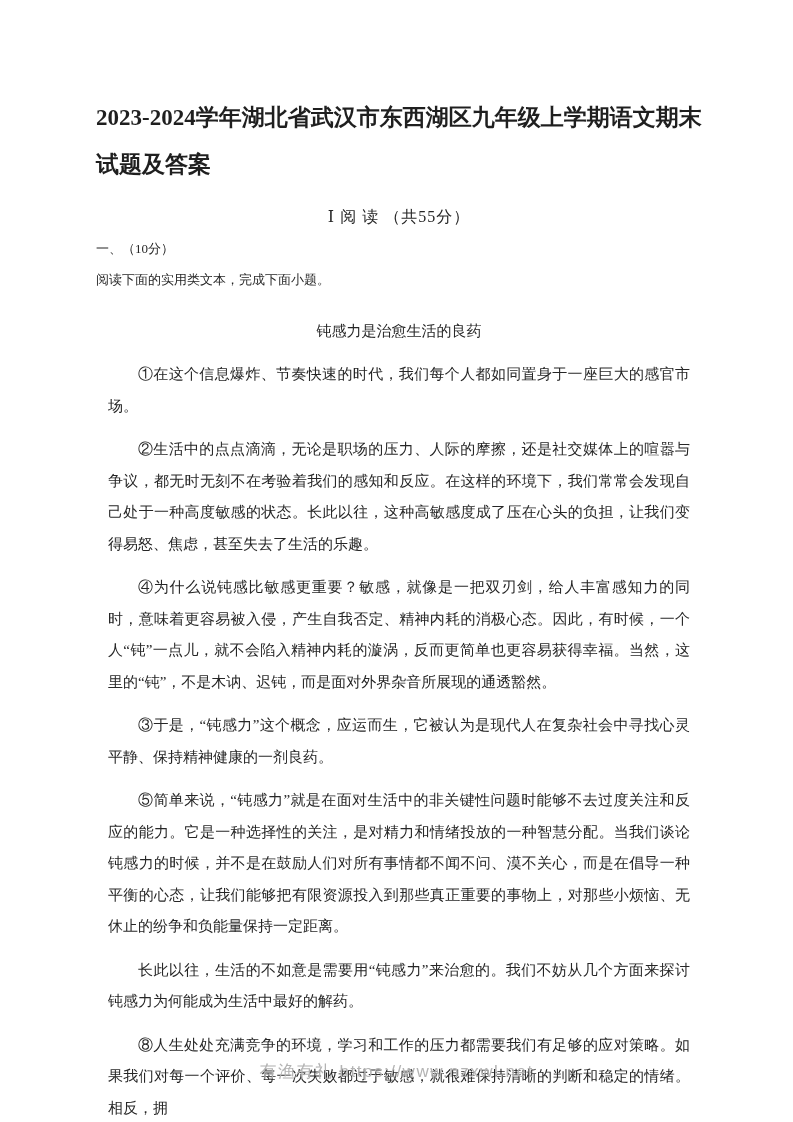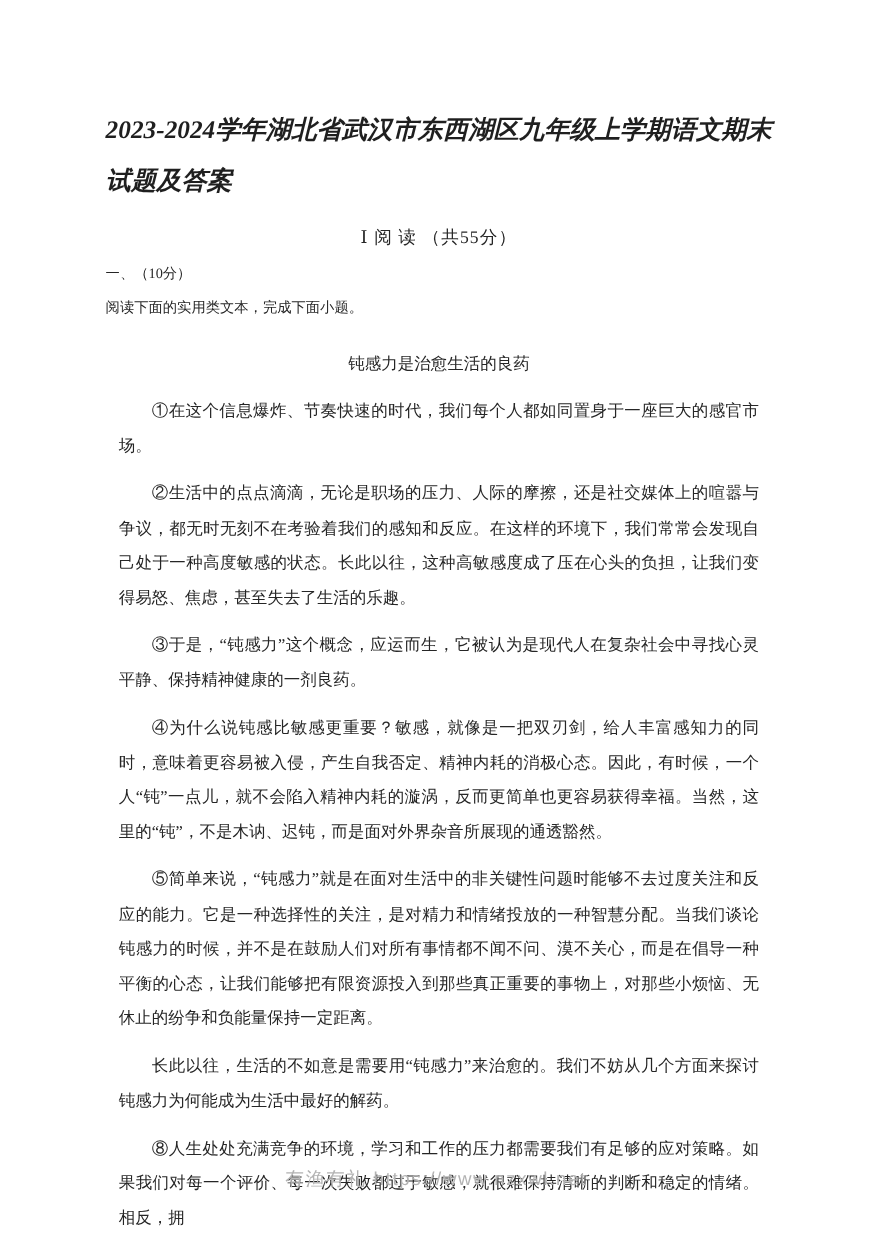--- a/index.html
+++ b/index.html
@@ -19,21 +19,20 @@
   .content {
     padding: 94px 91px 0 96px; 
   }
   .doc-title {
     margin: 0 0 6px 0;
     font-size: 23px;
     font-weight: 700;
     line-height: 47px;
     color: #1f1f1f;
     text-align: left;
-    font-style: italic;
   }
   .section-heading {
     font-size: 16px;
     line-height: 31.5px;
     text-align: center;
     letter-spacing: 1px;
     margin-top: 13px;
   }
   .question-number,
   .instruction {
@@ -79,22 +78,22 @@
     <div class="section-heading">Ⅰ 阅 读 （共55分）</div>
 
     <div class="question-number">一、（10分）</div>
 
     <div class="instruction">阅读下面的实用类文本，完成下面小题。</div>
 
     <div class="article-title">钝感力是治愈生活的良药</div>
 
     <p class="para">①在这个信息爆炸、节奏快速的时代，我们每个人都如同置身于一座巨大的感官市场。</p>
     <p class="para">②生活中的点点滴滴，无论是职场的压力、人际的摩擦，还是社交媒体上的喧嚣与争议，都无时无刻不在考验着我们的感知和反应。在这样的环境下，我们常常会发现自己处于一种高度敏感的状态。长此以往，这种高敏感度成了压在心头的负担，让我们变得易怒、焦虑，甚至失去了生活的乐趣。</p>
+    <p class="para">④为什么说钝感比敏感更重要？敏感，就像是一把双刃剑，给人丰富感知力的同时，意味着更容易被入侵，产生自我否定、精神内耗的消极心态。因此，有时候，一个人“钝”一点儿，就不会陷入精神内耗的漩涡，反而更简单也更容易获得幸福。当然，这里的“钝”，不是木讷、迟钝，而是面对外界杂音所展现的通透豁然。</p>
     <p class="para">③于是，“钝感力”这个概念，应运而生，它被认为是现代人在复杂社会中寻找心灵平静、保持精神健康的一剂良药。</p>
-    <p class="para">④为什么说钝感比敏感更重要？敏感，就像是一把双刃剑，给人丰富感知力的同时，意味着更容易被入侵，产生自我否定、精神内耗的消极心态。因此，有时候，一个人“钝”一点儿，就不会陷入精神内耗的漩涡，反而更简单也更容易获得幸福。当然，这里的“钝”，不是木讷、迟钝，而是面对外界杂音所展现的通透豁然。</p>
     <p class="para">⑤简单来说，“钝感力”就是在面对生活中的非关键性问题时能够不去过度关注和反应的能力。它是一种选择性的关注，是对精力和情绪投放的一种智慧分配。当我们谈论钝感力的时候，并不是在鼓励人们对所有事情都不闻不问、漠不关心，而是在倡导一种平衡的心态，让我们能够把有限资源投入到那些真正重要的事物上，对那些小烦恼、无休止的纷争和负能量保持一定距离。</p>
     <p class="para">长此以往，生活的不如意是需要用“钝感力”来治愈的。我们不妨从几个方面来探讨钝感力为何能成为生活中最好的解药。</p>
     <p class="para">⑧人生处处充满竞争的环境，学习和工作的压力都需要我们有足够的应对策略。如果我们对每一个评价、每一次失败都过于敏感，就很难保持清晰的判断和稳定的情绪。相反，拥</p>
 
   </div>
 
   <div class="footer">有渔有礼 https://www.nzxwl.net</div>
 </div>
 
 </body></html>

